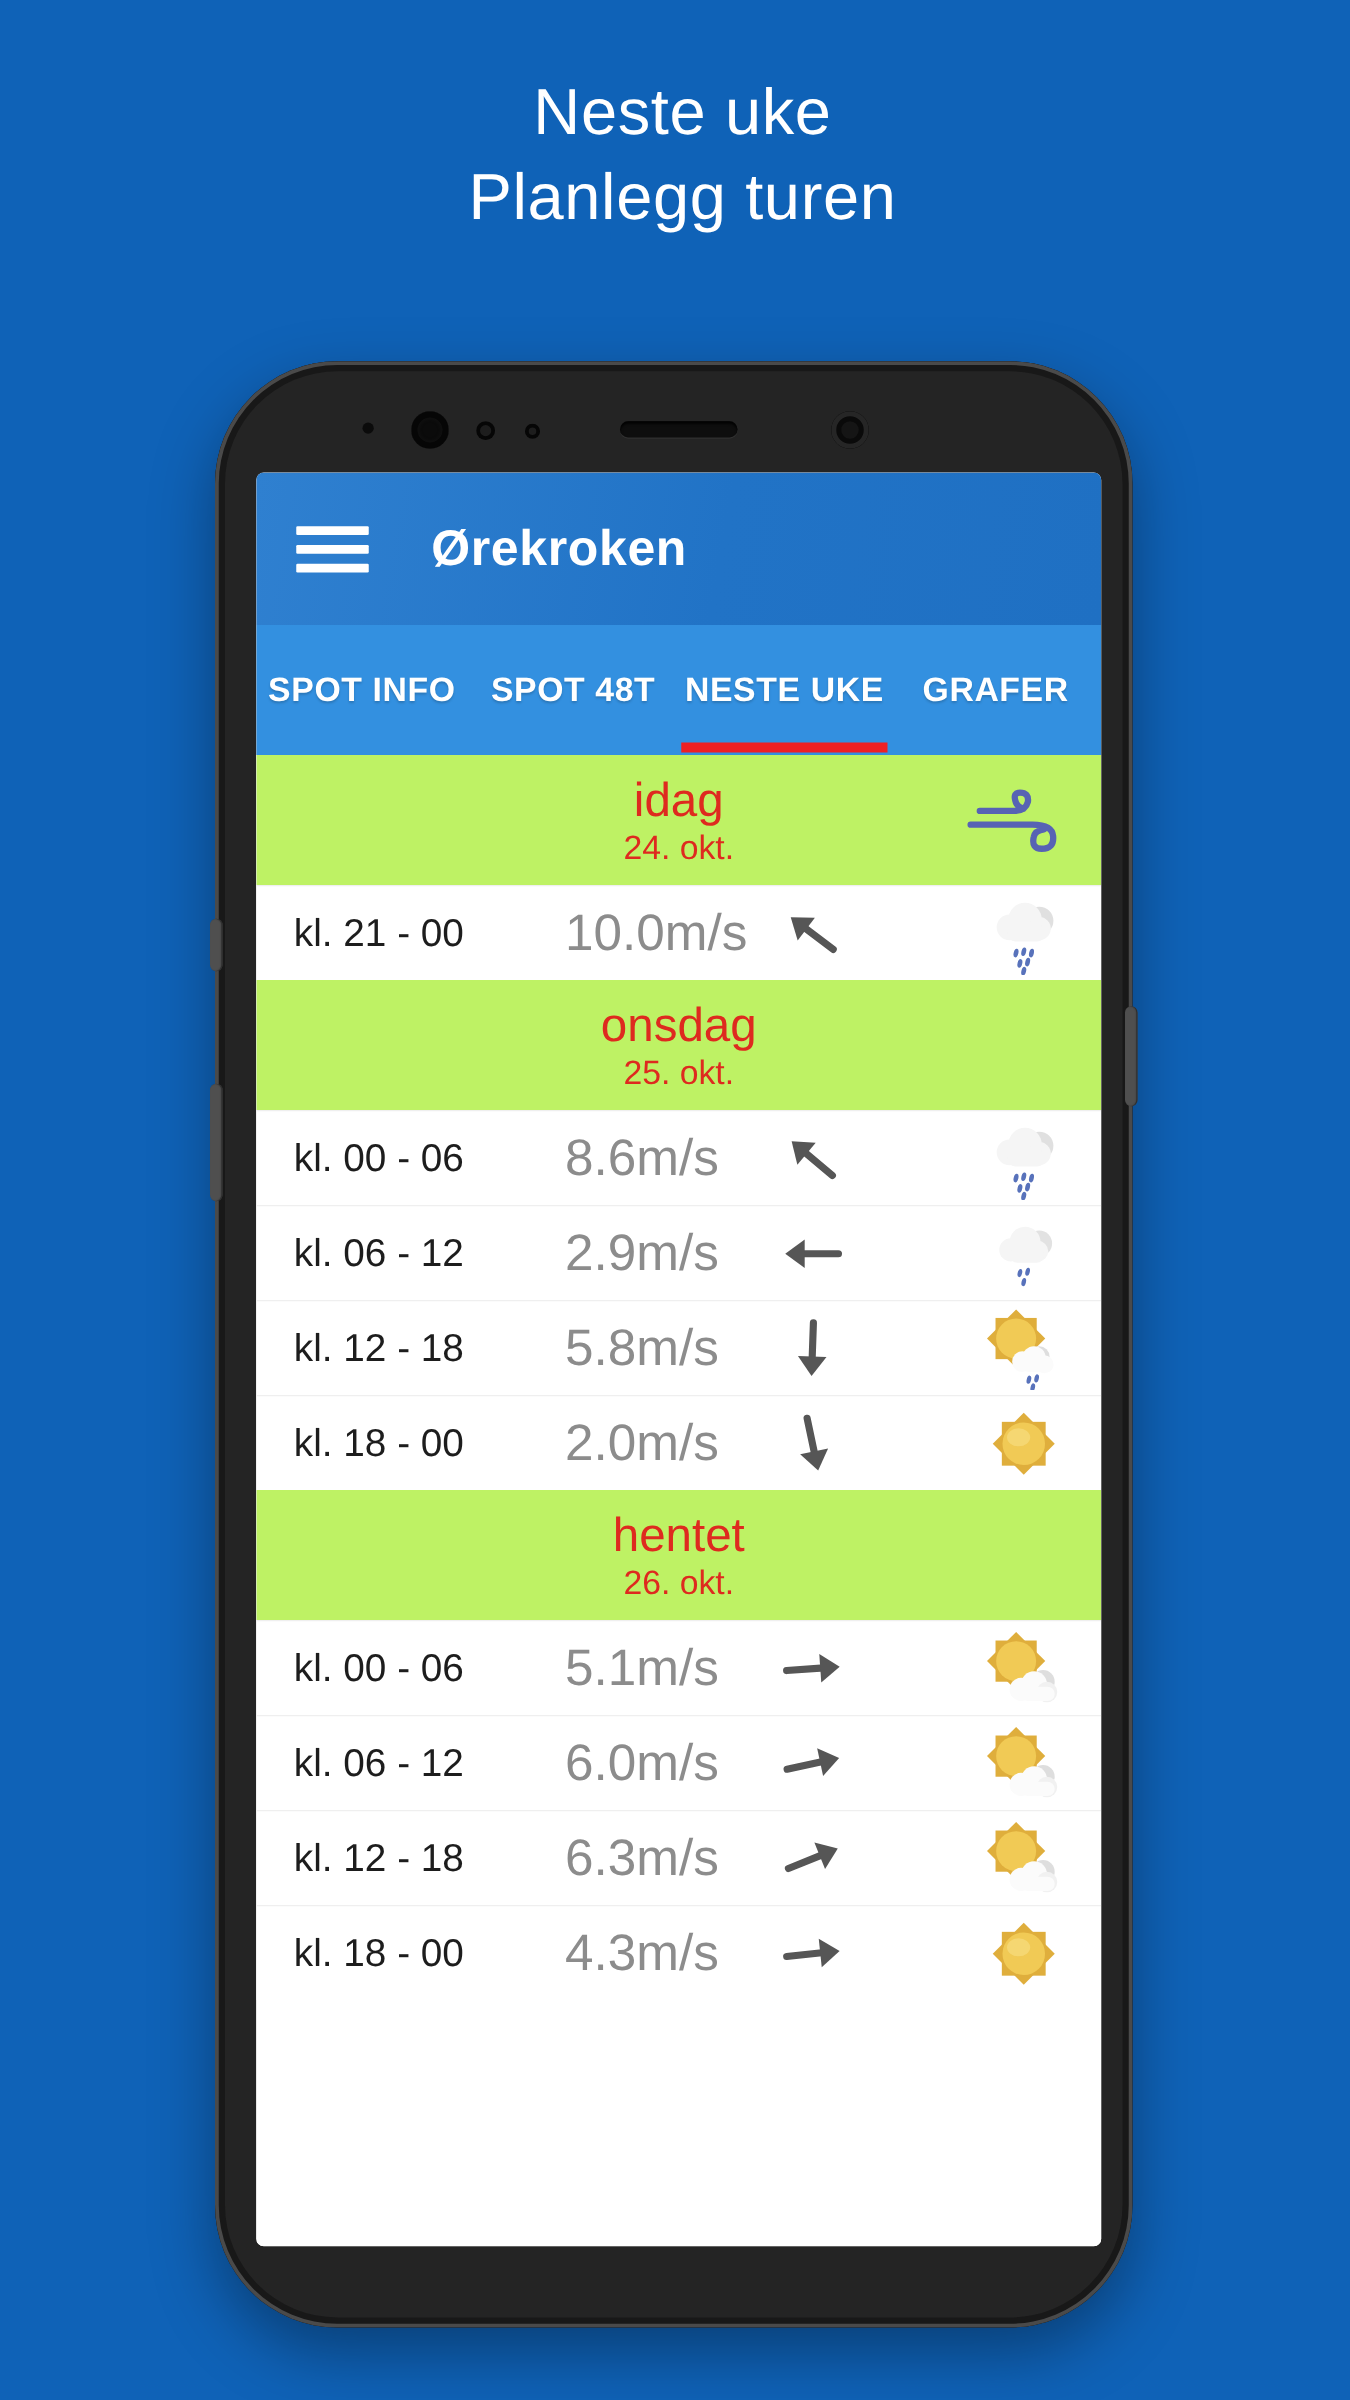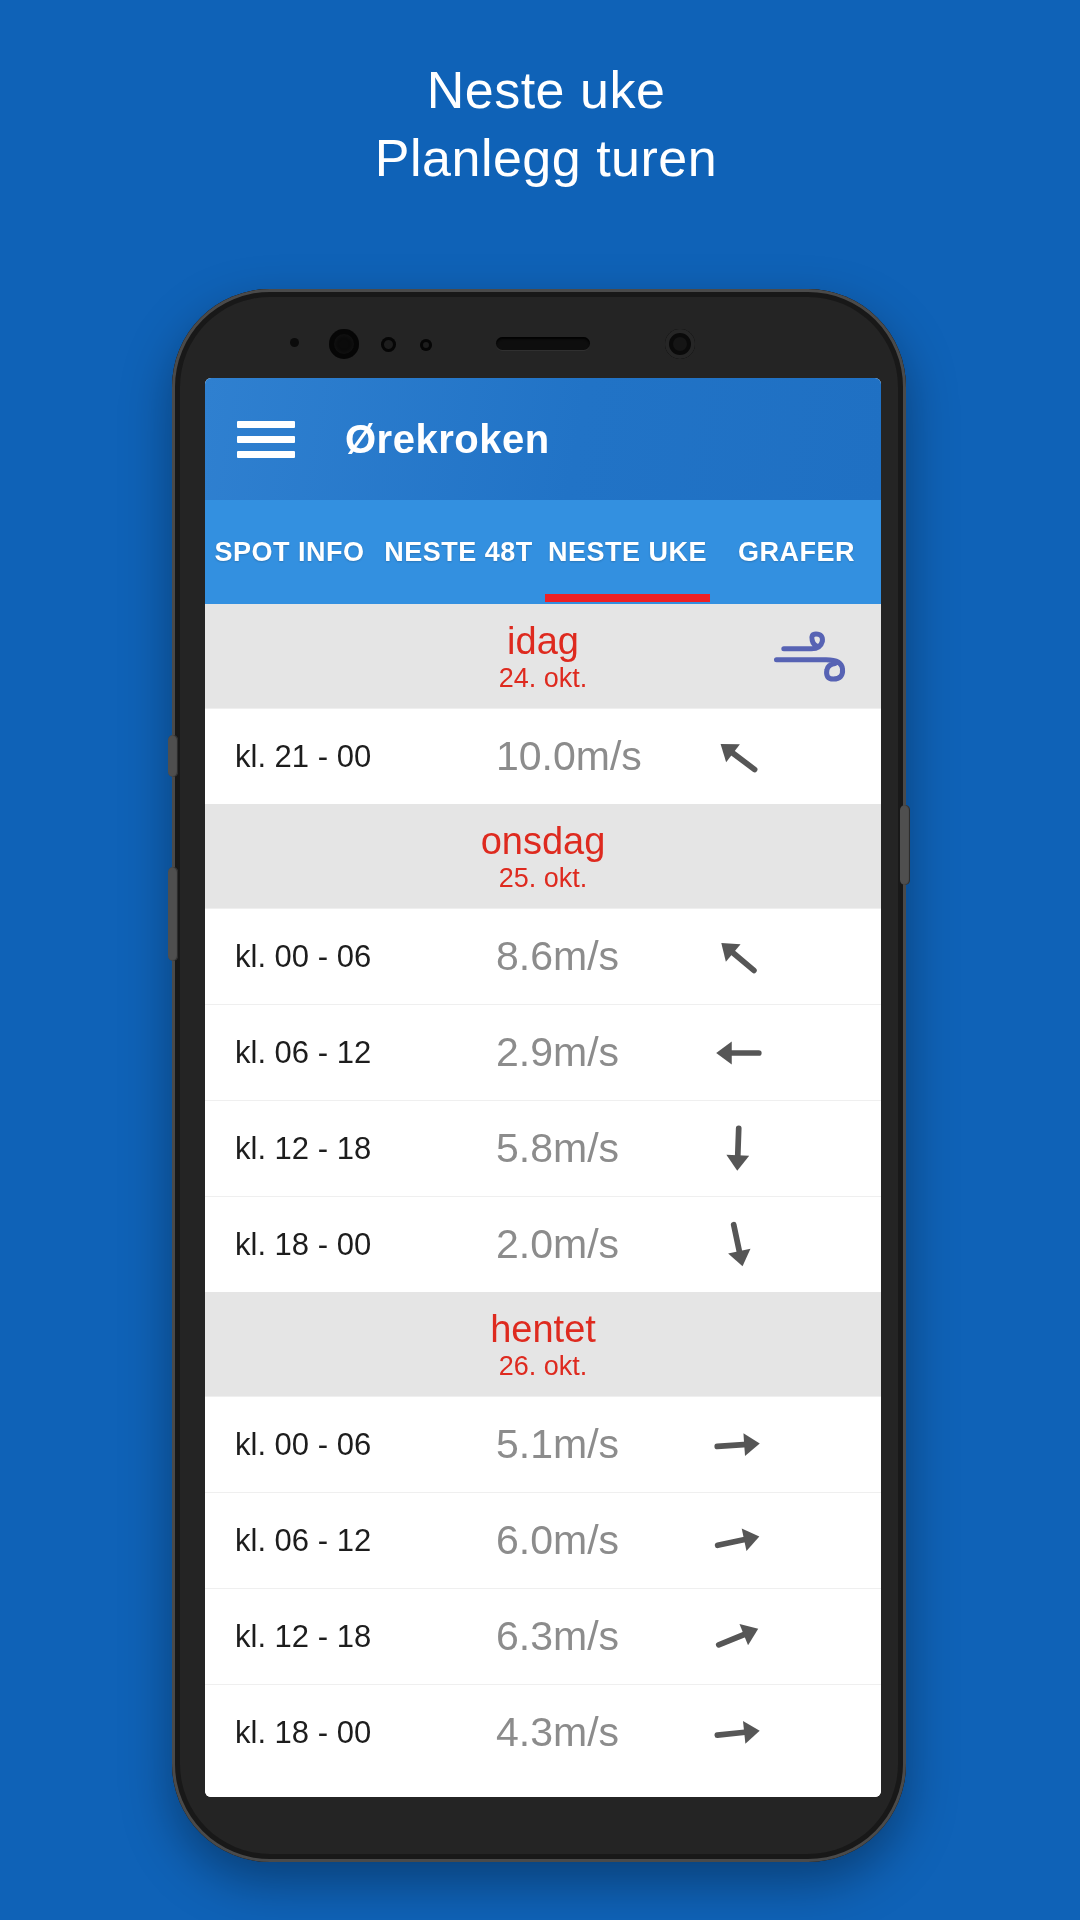--- a/index.html
+++ b/index.html
@@ -37,27 +37,27 @@
   .app-title{margin:0 0 0 50px;color:#ffffff;font-size:40px;font-weight:bold;letter-spacing:.5px;}
   
   .tabs{position:absolute;left:0;top:122px;right:0;height:104px;background:#3390e0;display:flex;}
   .tab{flex:1;position:relative;display:flex;align-items:center;justify-content:center;
        color:#ffffff;font-size:27px;font-weight:bold;letter-spacing:.5px;cursor:pointer;
        text-shadow:0 1px 2px rgba(0,0,0,.18);}
   .tab .underline{display:none;}
   .tab.active .underline{display:block;position:absolute;left:2px;right:2px;bottom:2px;height:8px;background:#ee2024;}
   
   .content{position:absolute;left:0;top:226px;right:0;bottom:0;background:#ffffff;overflow:hidden;}
-  .band{height:104px;background:#e5e5e5;position:relative;display:flex;flex-direction:column;
+  .band{height:104px;background:#bef264;position:relative;display:flex;flex-direction:column;
         align-items:center;justify-content:center;}
   .band .day{color:#de2a1f;font-size:38px;line-height:44px;}
   .band .date{color:#de2a1f;font-size:27px;line-height:31px;}
   .band .windicon{position:absolute;right:22px;top:14px;width:88px;height:78px;}
-  .row{height:96px;display:grid;grid-template-columns:205px 170px 80px 1fr 100px;align-items:center;
-       padding:0 12px 0 30px;border-top:1px solid #efefef;background:#ffffff;box-sizing:border-box;gap:44px;}
+  .row{height:76px;display:grid;grid-template-columns:205px 170px 80px 1fr 100px;align-items:center;
+       padding:0 12px 0 30px;border-top:1px solid #efefef;background:#ffffff;box-sizing:border-box;}
   .time{font-size:31px;color:#1d1d1d;}
   .speed{font-size:41px;color:#8c8c8c;padding-left:12px;}
   .arrow{grid-column:3;width:54px;height:54px;justify-self:center;display:flex;align-items:center;justify-content:center;}
   .arrow svg{width:54px;height:54px;}
   .wicon{grid-column:5;width:66px;height:66px;justify-self:center;}
   
   .app-footer{position:absolute;left:0;top:1373px;right:0;height:46px;background:#f3f3f3;
               border-top:1px solid #e4e4e4;display:flex;align-items:center;justify-content:center;
               font-size:30px;color:#6f6f6f;}
   .hidden-defs{position:absolute;width:0;height:0;overflow:hidden;}
@@ -158,21 +158,21 @@
         </button>
         <h1 class="app-title">Ørekroken</h1>
       </header>
 
       <nav class="tabs">
         <div class="tab">
           <span>SPOT INFO</span>
 
         </div>
         <div class="tab">
-          <span>NESTE 48T</span>
+          <span>SPOT 48T</span>
 
         </div>
         <div class="tab active">
           <span>NESTE UKE</span>
           <span class="underline"></span>
         </div>
         <div class="tab">
           <span>GRAFER</span>
 
         </div>

